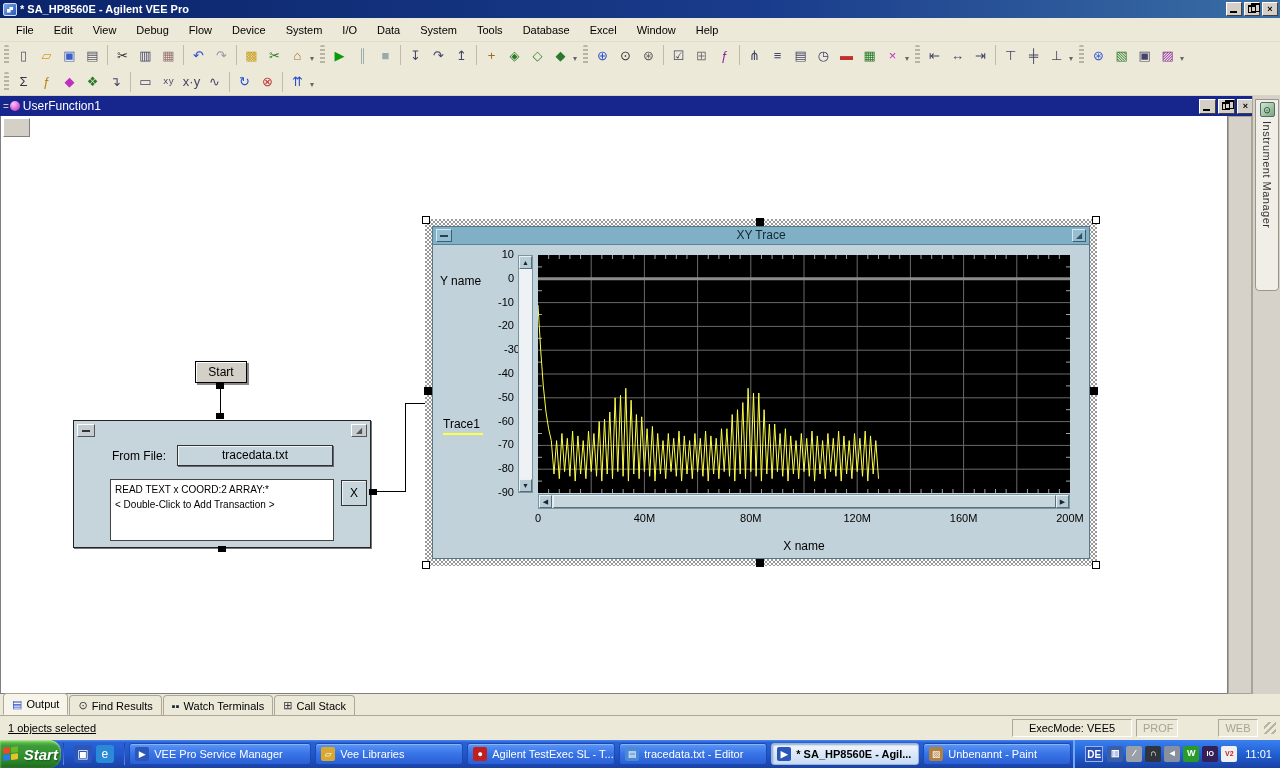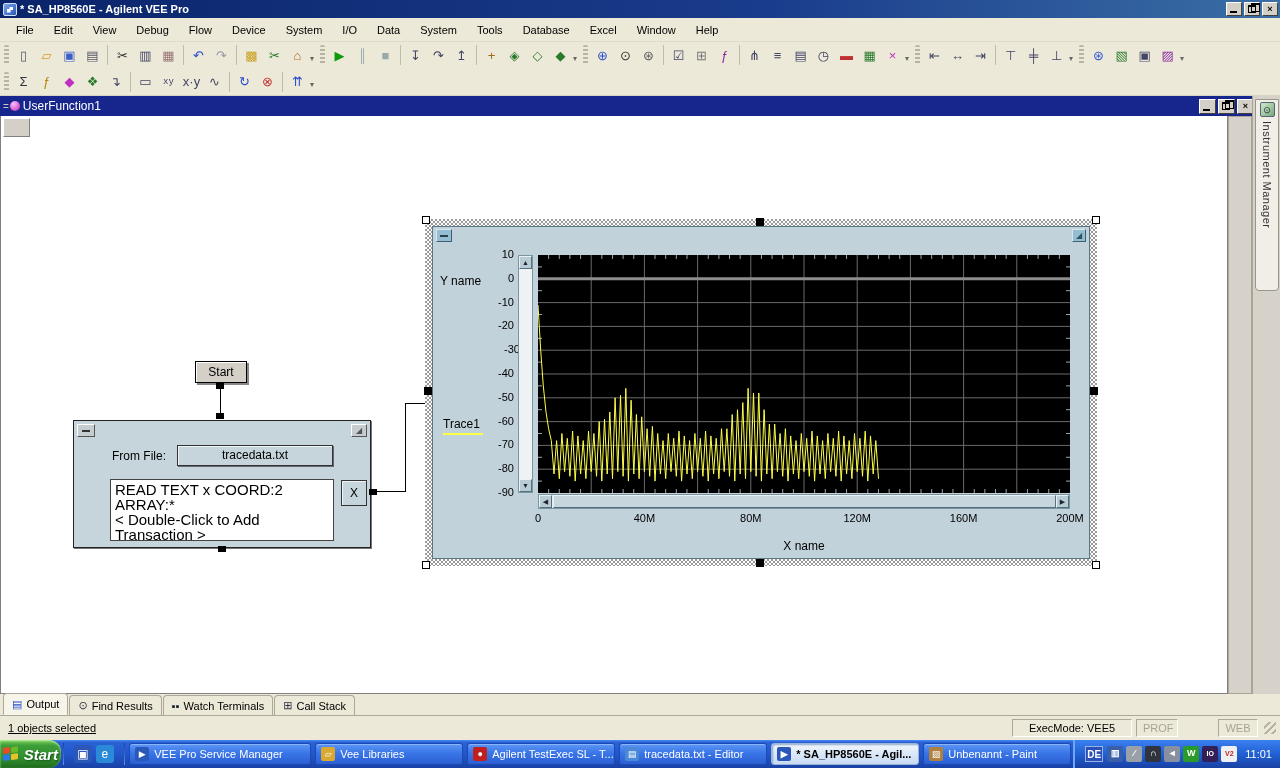--- a/index.html
+++ b/index.html
@@ -69,21 +69,21 @@
     border-bottom:1px solid #888; text-align:center; font-size:12px; line-height:19px; }
   .ff-minbtn { position:absolute; left:3px; top:3px; width:18px; height:13px; background:#c6cdd1;
     border:1px solid; border-color:#fff #555 #555 #fff; }
   .ff-minbtn:before { content:""; position:absolute; left:4px; top:5px; width:8px; height:2px; background:#333; }
   .ff-resize { position:absolute; right:3px; top:3px; width:16px; height:13px; background:#c6cdd1;
     border:1px solid; border-color:#fff #555 #555 #fff; color:#555; font-size:8px; text-align:center; line-height:12px; }
   .ff-label { position:absolute; left:38px; top:28px; font-size:12px; }
   .ff-filebtn { position:absolute; left:103px; top:24px; width:156px; height:21px; background:#c6d4db;
     border:1px solid #333; box-shadow:inset 1px 1px 0 #eef4f7, 1px 1px 0 #667; text-align:center; font-size:12px; line-height:19px; }
   .ff-trans { position:absolute; left:36px; top:58px; width:224px; height:62px; background:#fff;
-    border:1px solid #444; padding:2px 4px; font-size:15px; line-height:15px; }
+    border:1px solid #444; padding:2px 4px; font-size:10px; line-height:15px; }
   .ff-pin { position:absolute; left:267px; top:59px; width:26px; height:26px; background:#c6d4db;
     border:1px solid #333; box-shadow:inset 1px 1px 0 #eef4f7; text-align:center; font-size:12px; line-height:24px; }
 
   
   .sel-frame { position:absolute; left:424px; top:103px; width:672px; height:347px; background:#fff;
     background-image:linear-gradient(45deg,#9a9a9a 25%,transparent 25%,transparent 75%,#9a9a9a 75%),
                      linear-gradient(45deg,#9a9a9a 25%,transparent 25%,transparent 75%,#9a9a9a 75%);
     background-size:4px 4px; background-position:0 0,2px 2px; }
   .hdl { position:absolute; width:8px; height:8px; background:#fff; border:1px solid #000; }
   .hdl.black { background:#000; }
@@ -326,20 +326,21 @@
       <div class="hdl" style="left:-3px;top:-3px;"></div>
       <div class="hdl" style="right:-3px;top:-3px;"></div>
       <div class="hdl" style="left:-3px;bottom:-3px;"></div>
       <div class="hdl" style="right:-3px;bottom:-3px;"></div>
       <div class="hdl black" style="left:331px;top:-1px;"></div>
       <div class="hdl black" style="left:331px;bottom:-1px;"></div>
       <div class="hdl black" style="left:-1px;top:168px;"></div>
       <div class="hdl black" style="right:-1px;top:168px;"></div>
 
       <div class="xy-window">
+        <div class="xy-title">XY Trace</div>
         <div class="xy-minbtn"></div>
         <div class="xy-resize">◢</div>
 
         <div class="xy-ylabel">Y name</div>
         <div class="xy-legend">Trace1</div>
         <div class="xy-legend-line" id="legend-line" style="background: rgb(255, 255, 70);"></div>
 
         <div id="yticks">
             <div class="ytick" style="left: 7px; top: 21px;">10</div>
             <div class="ytick" style="left: 7px; top: 44.8px;">0</div>

